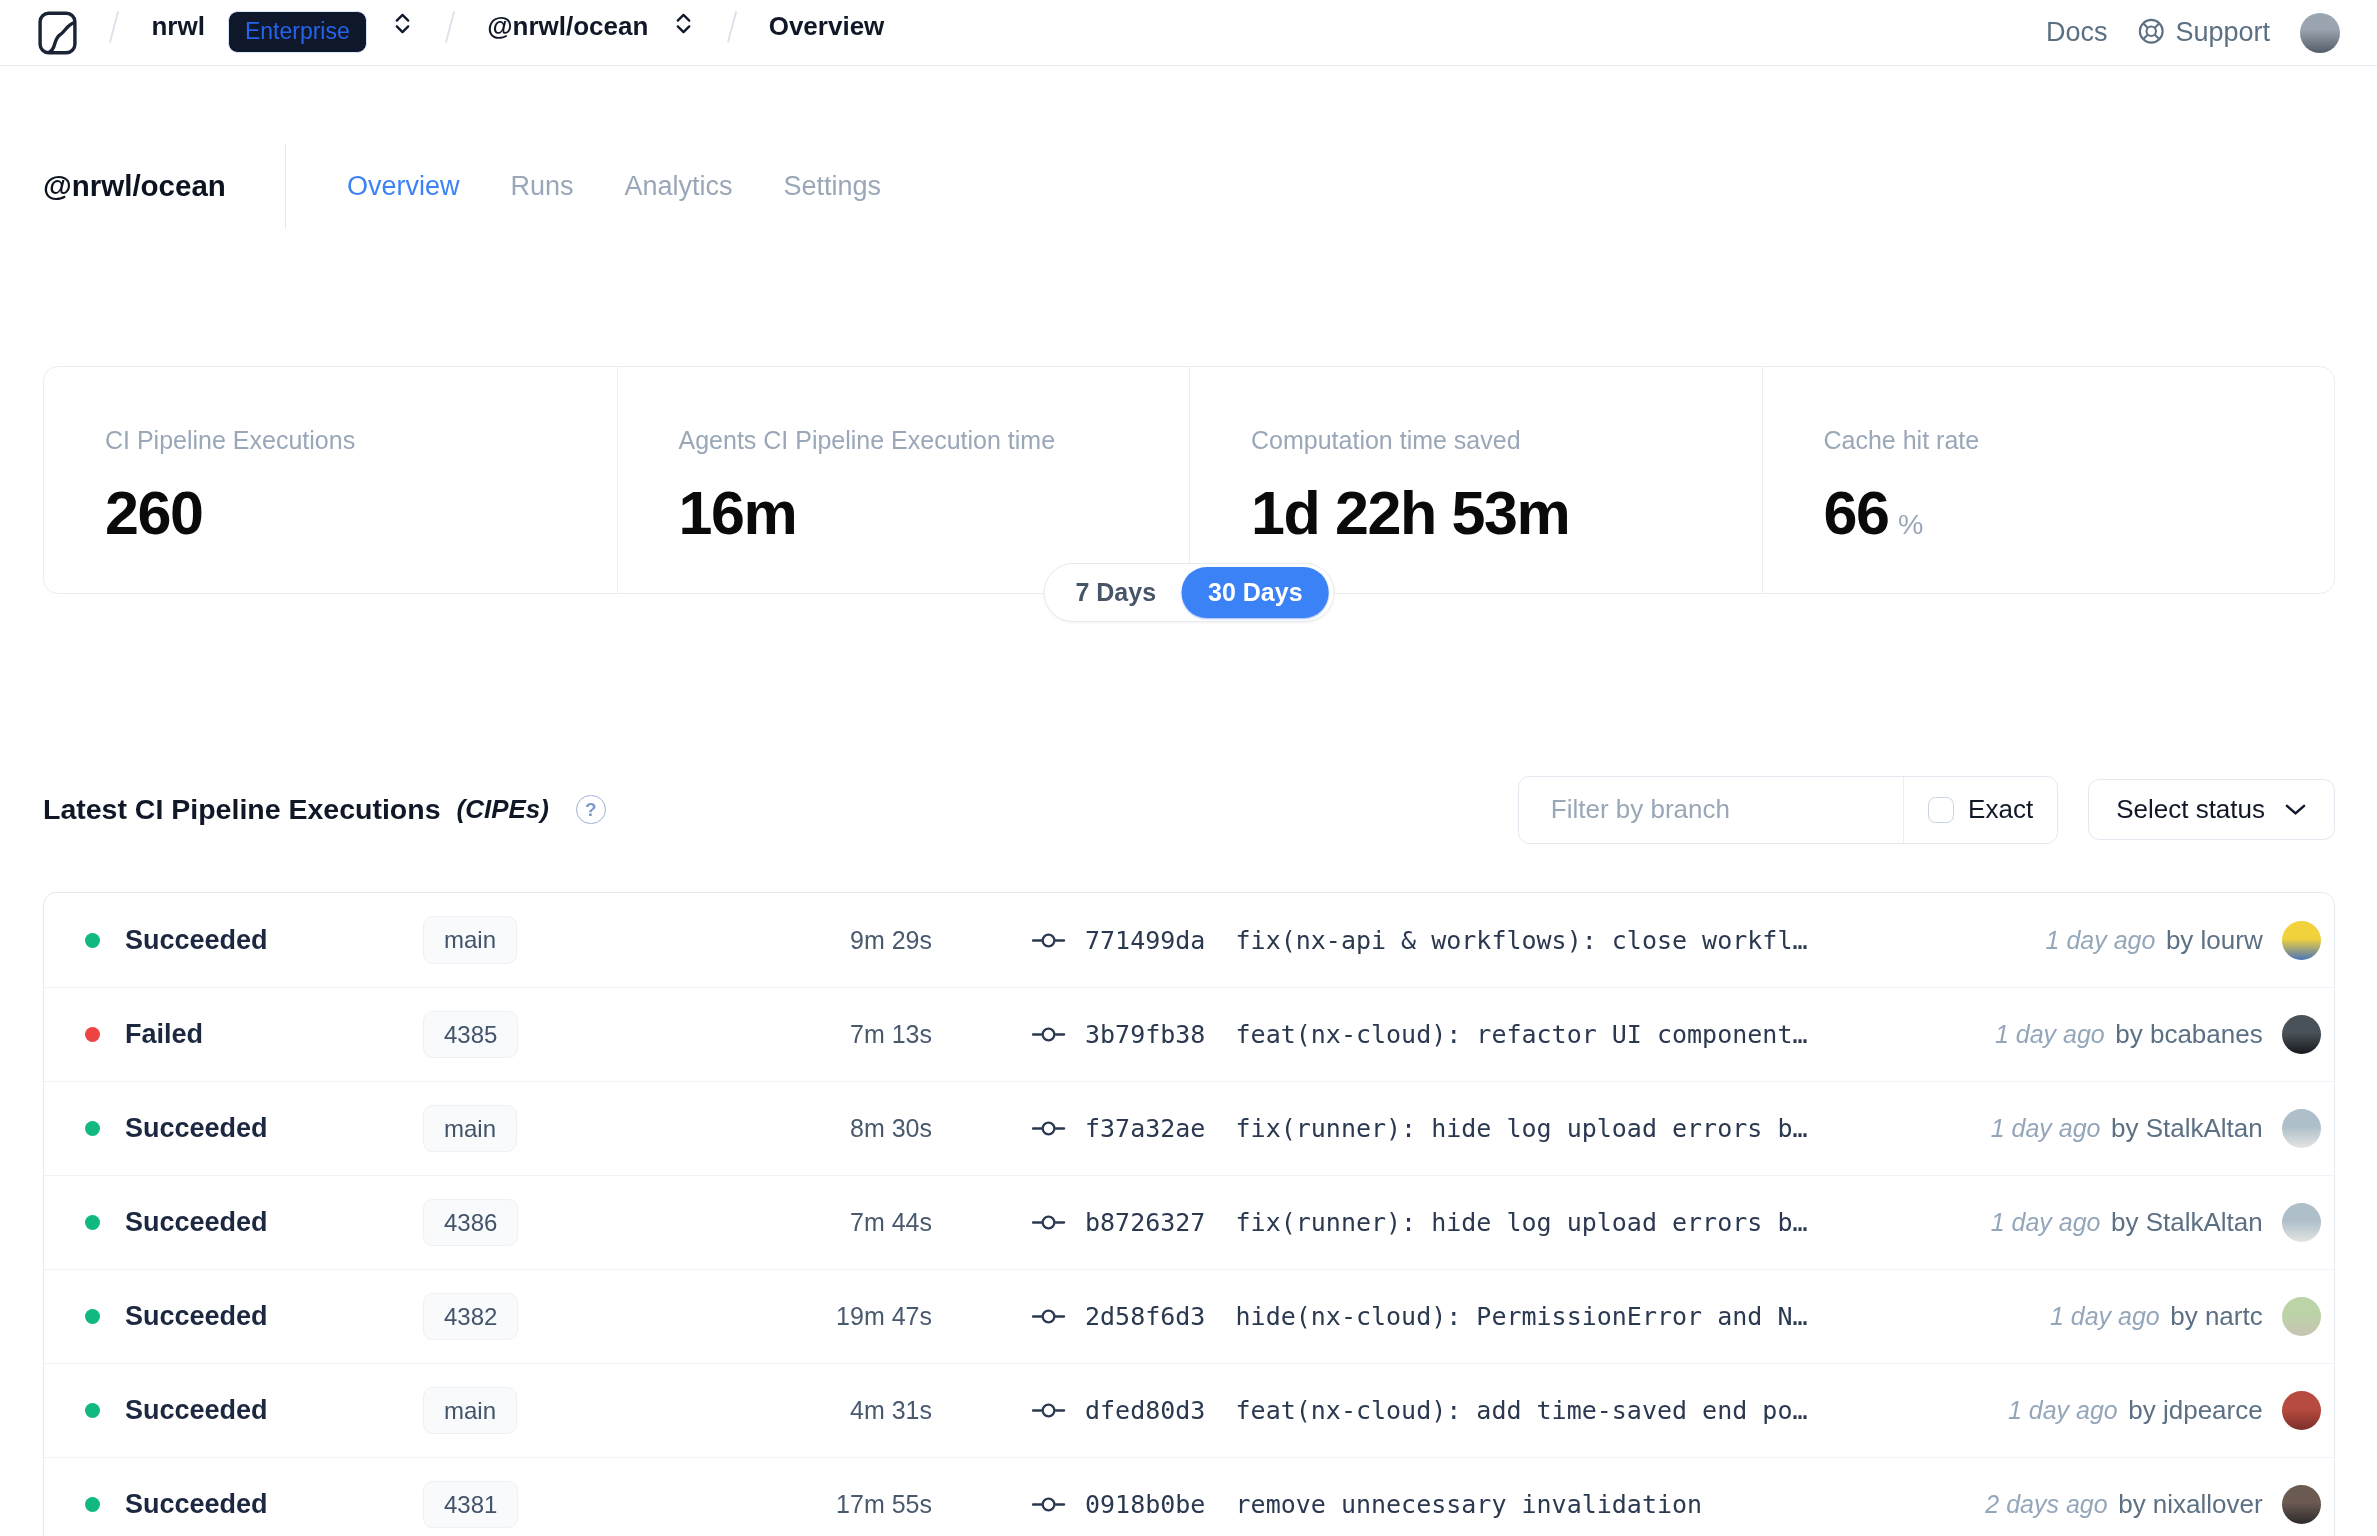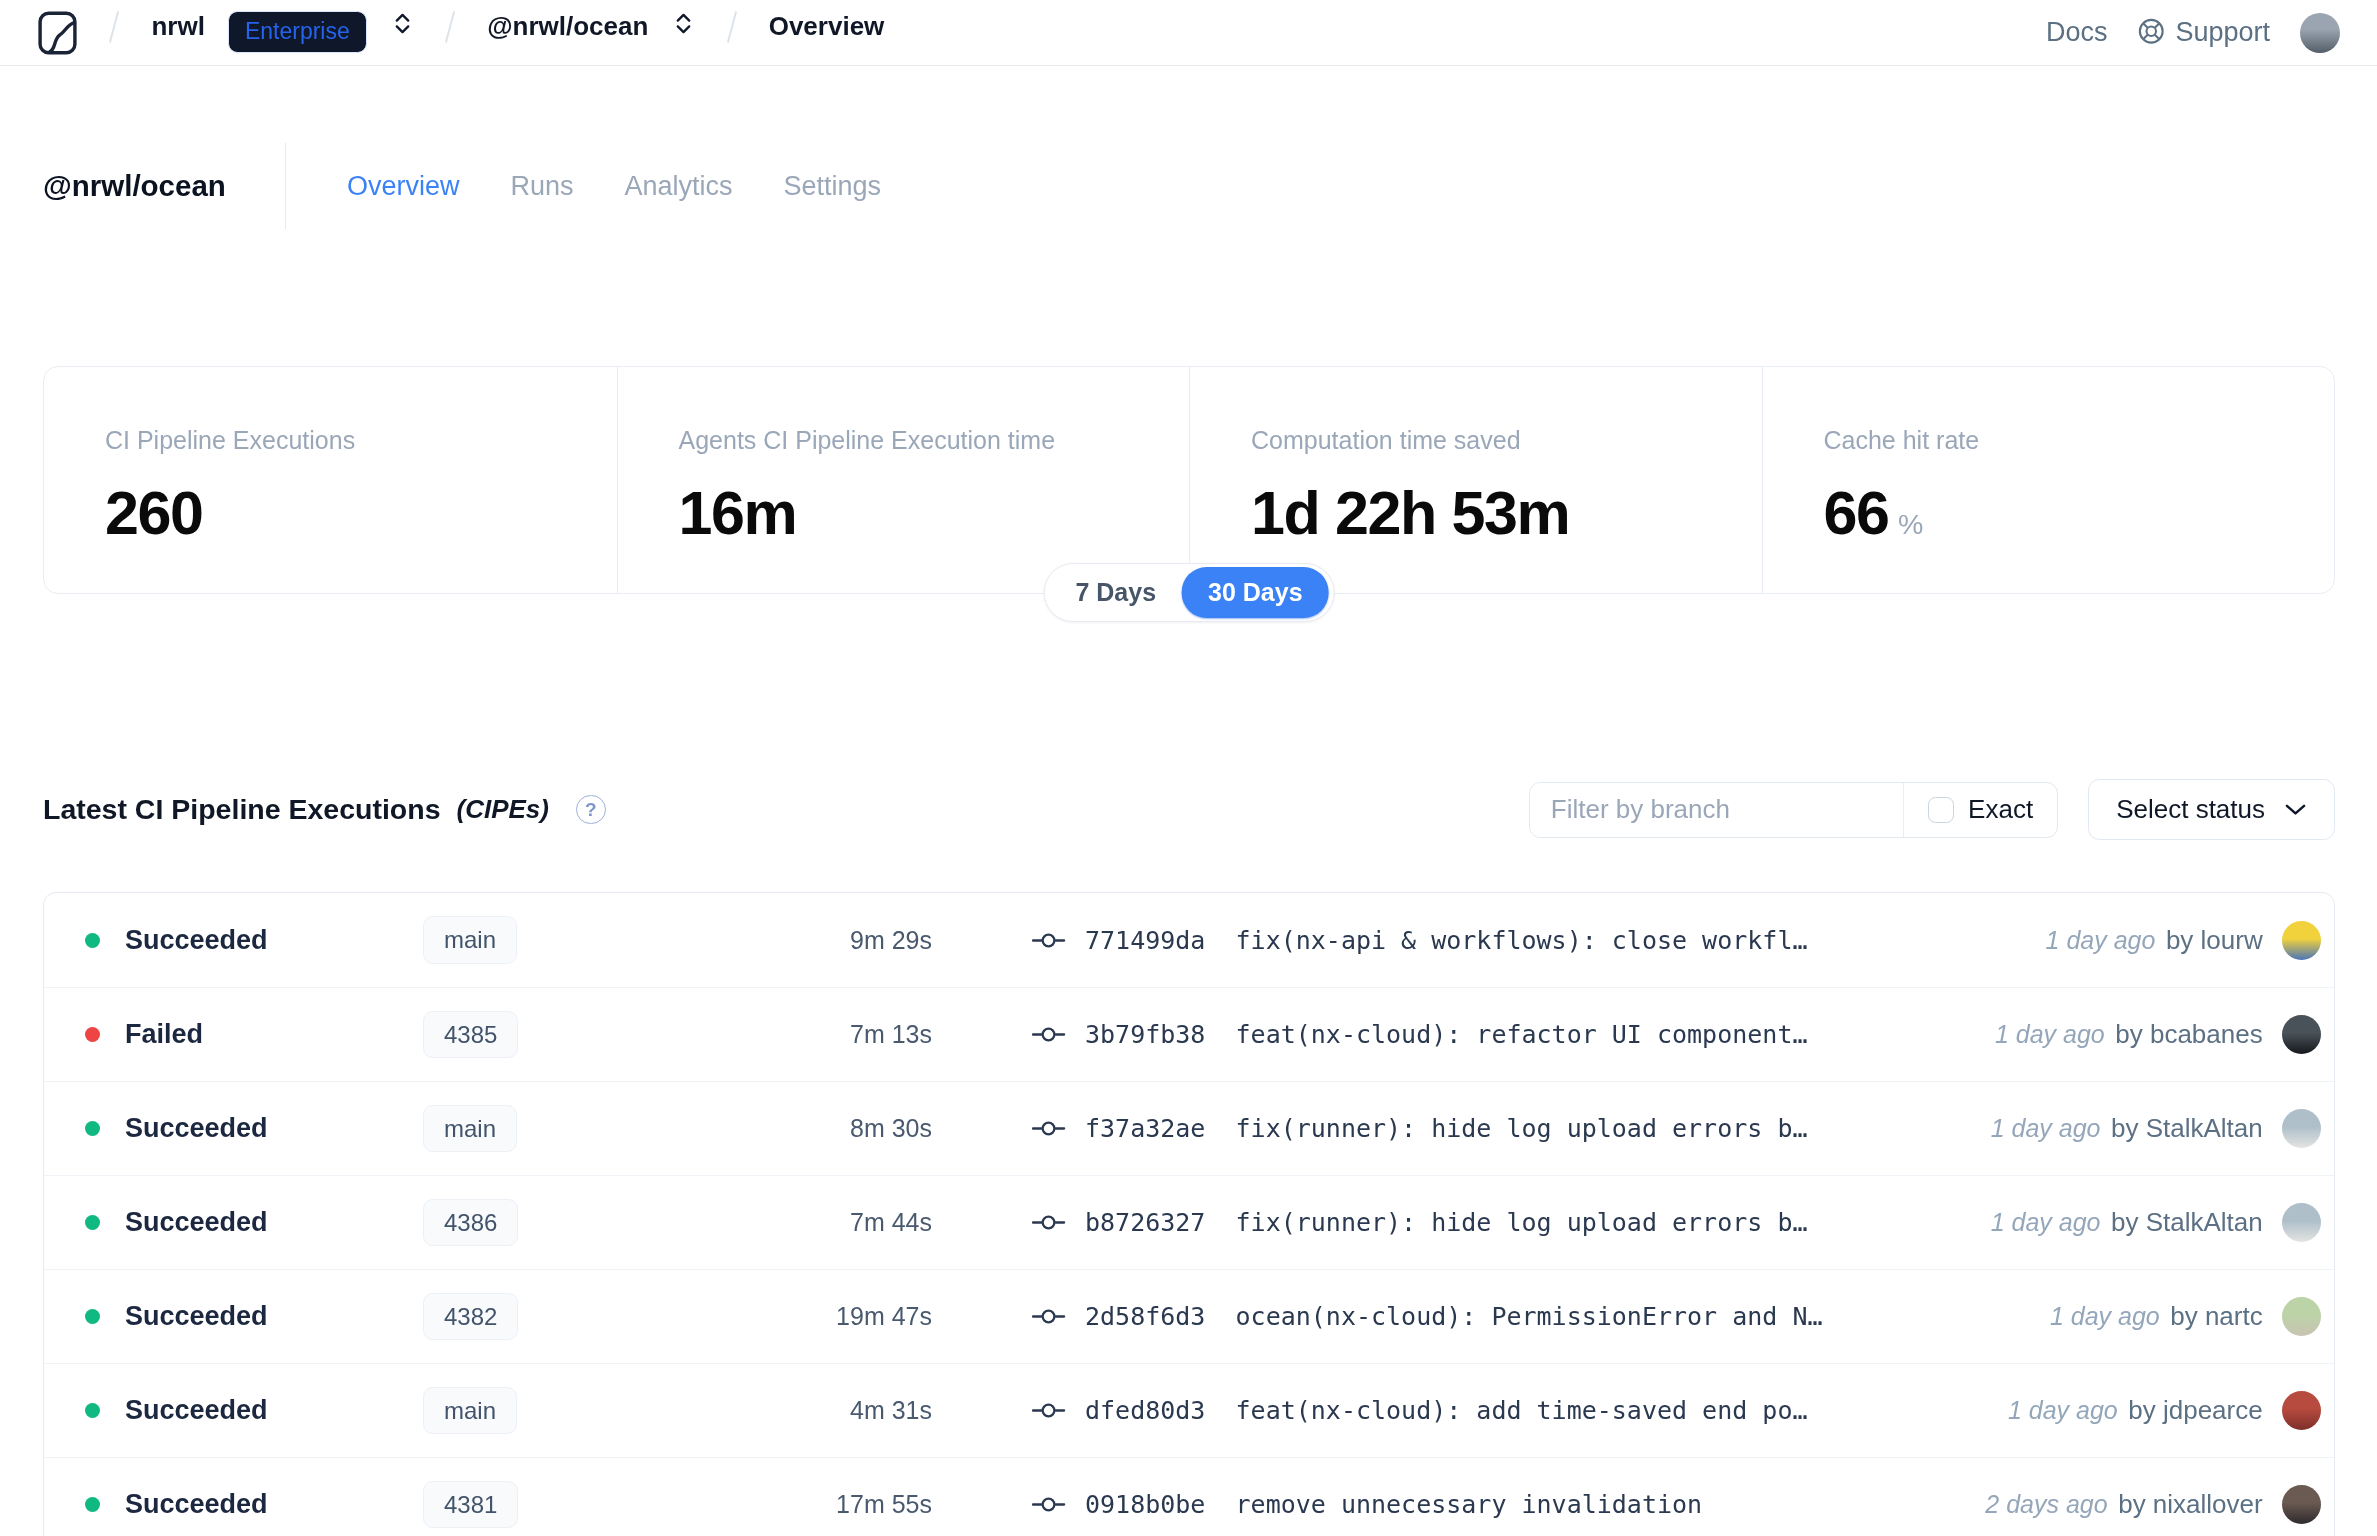--- a/index.html
+++ b/index.html
@@ -79,22 +79,22 @@
   }
   .cipes-title { font-size:28.5px; font-weight:700; color:#101828; }
   .cipes-title-suffix { font-size:26px; font-weight:600; font-style:italic; color:#101828; margin-left:16px; }
   .help-icon {
     width:29.5px; height:29.5px; border:1.9px solid #9db1d6; border-radius:50%;
     color:#7c97c9; font-size:19px; font-weight:700; display:flex; align-items:center;
     justify-content:center; margin-left:27px; cursor:pointer;
   }
   .cipes-controls { margin-left:auto; display:flex; align-items:center; gap:30px; }
   .filter-group {
-    display:flex; align-items:stretch; height:56px; border:1px solid #e2e8f0;
-    border-radius:11.4px; background:#fff; overflow:hidden;
+    display:flex; align-items:stretch; height:68px; border:1px solid #e2e8f0;
+    border-radius:11.4px; background:#fff; overflow:hidden;padding-left:11px;
   }
   .filter-input {
     border:none; outline:none; width:373px; padding:0 21px; font-size:26px;
     font-family:"Liberation Sans", sans-serif; color:#101828;
   }
   .filter-input::placeholder { color:#9aa7b8; }
   .exact-segment { display:flex; align-items:center; gap:14.3px; padding:0 24px; border-left:1px solid #e9eef4; cursor:pointer; }
   .exact-checkbox { width:26px; height:26px; border:1.9px solid #c9d4e0; border-radius:7.6px; background:#fff; cursor:pointer; }
   .exact-label { font-size:26px; color:#101828; }
   .select-status-btn {
@@ -351,21 +351,21 @@
       </div>
       <div class="cell-duration">19m 47s</div>
       <div class="cell-commit">
         <span style="display:inline-flex;">
           <svg width="34" height="21" viewBox="0 0 36 22" fill="none">
             <line x1="1" y1="11" x2="10" y2="11" stroke="#2b3950" stroke-width="2.4" stroke-linecap="round"></line>
             <circle cx="17.5" cy="11" r="6.2" stroke="#2b3950" stroke-width="2.4"></circle>
             <line x1="25" y1="11" x2="34" y2="11" stroke="#2b3950" stroke-width="2.4" stroke-linecap="round"></line>
           </svg>
         </span>
-        <span class="commit-text"><span>2d58f6d3</span>&nbsp;&nbsp;<span>ocean(nx-cloud): PermissionError and N…</span></span>
+        <span class="commit-text"><span>2d58f6d3</span>&nbsp;&nbsp;<span>hide(nx-cloud): PermissionError and N…</span></span>
       </div>
       <div class="cell-meta">
         <span class="time-ago">1 day ago</span>
         <span class="author">by nartc</span>
         <span class="author-avatar" style="background: linear-gradient(rgb(188, 211, 168) 45%, rgb(200, 195, 178));"></span>
       </div>
     </div>
         <div class="cipe-row">
       <div class="cell-status">
         <span class="status-dot" style="background: rgb(16, 185, 129);"></span>

